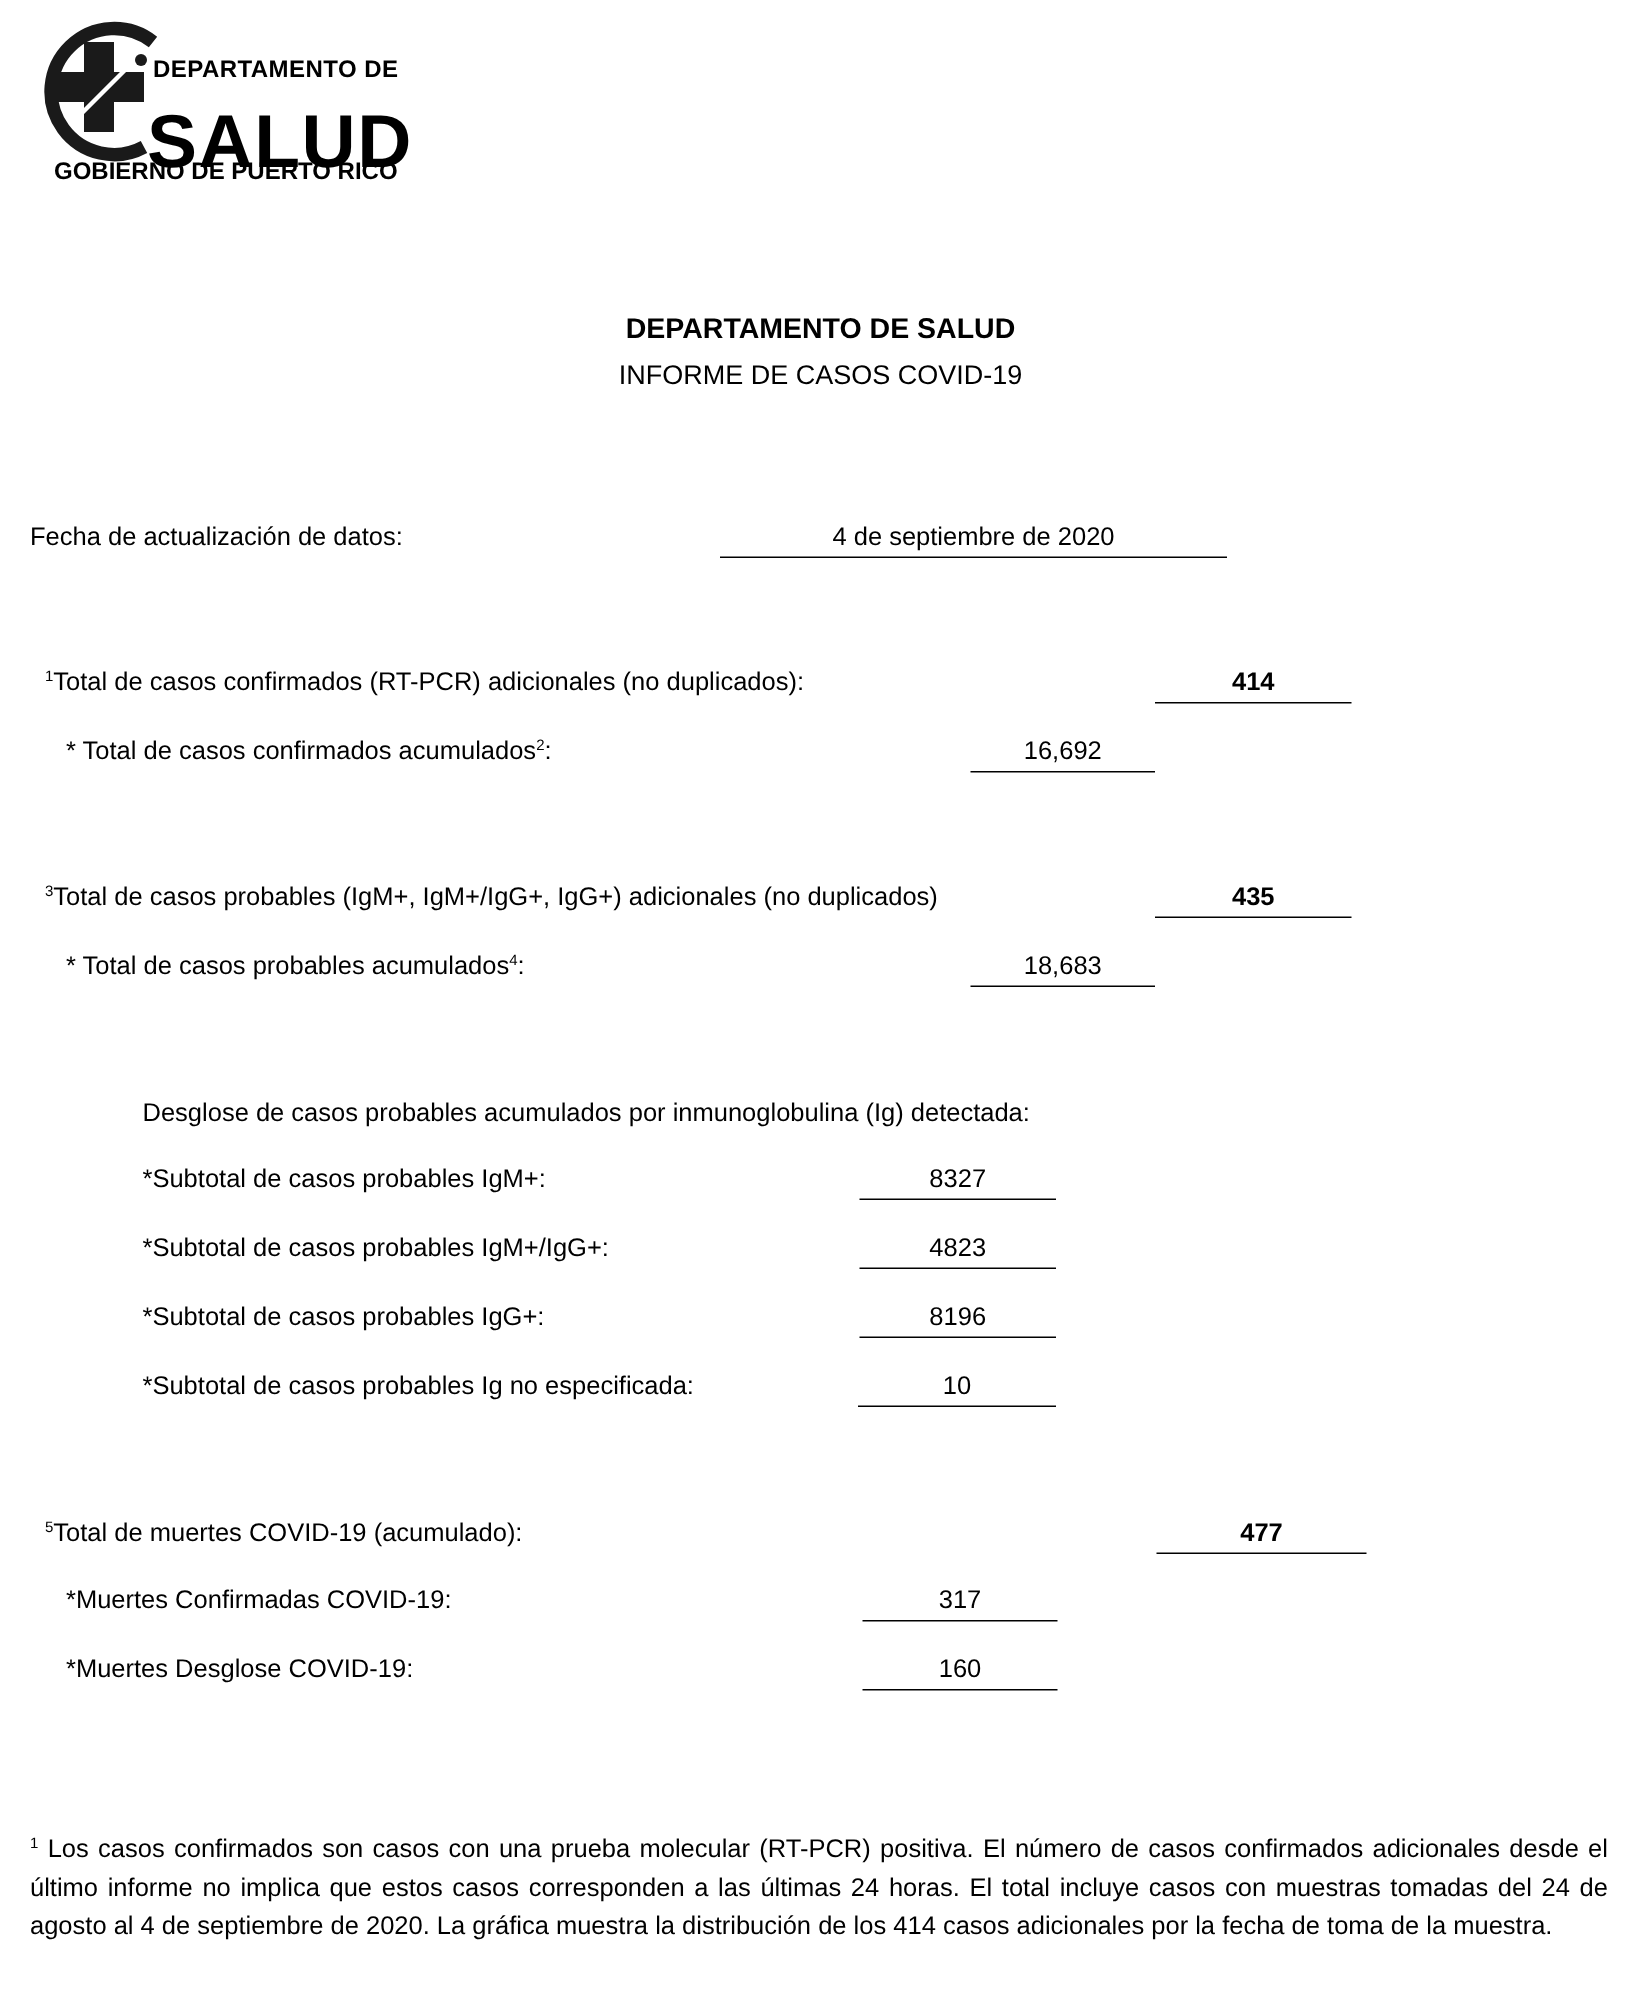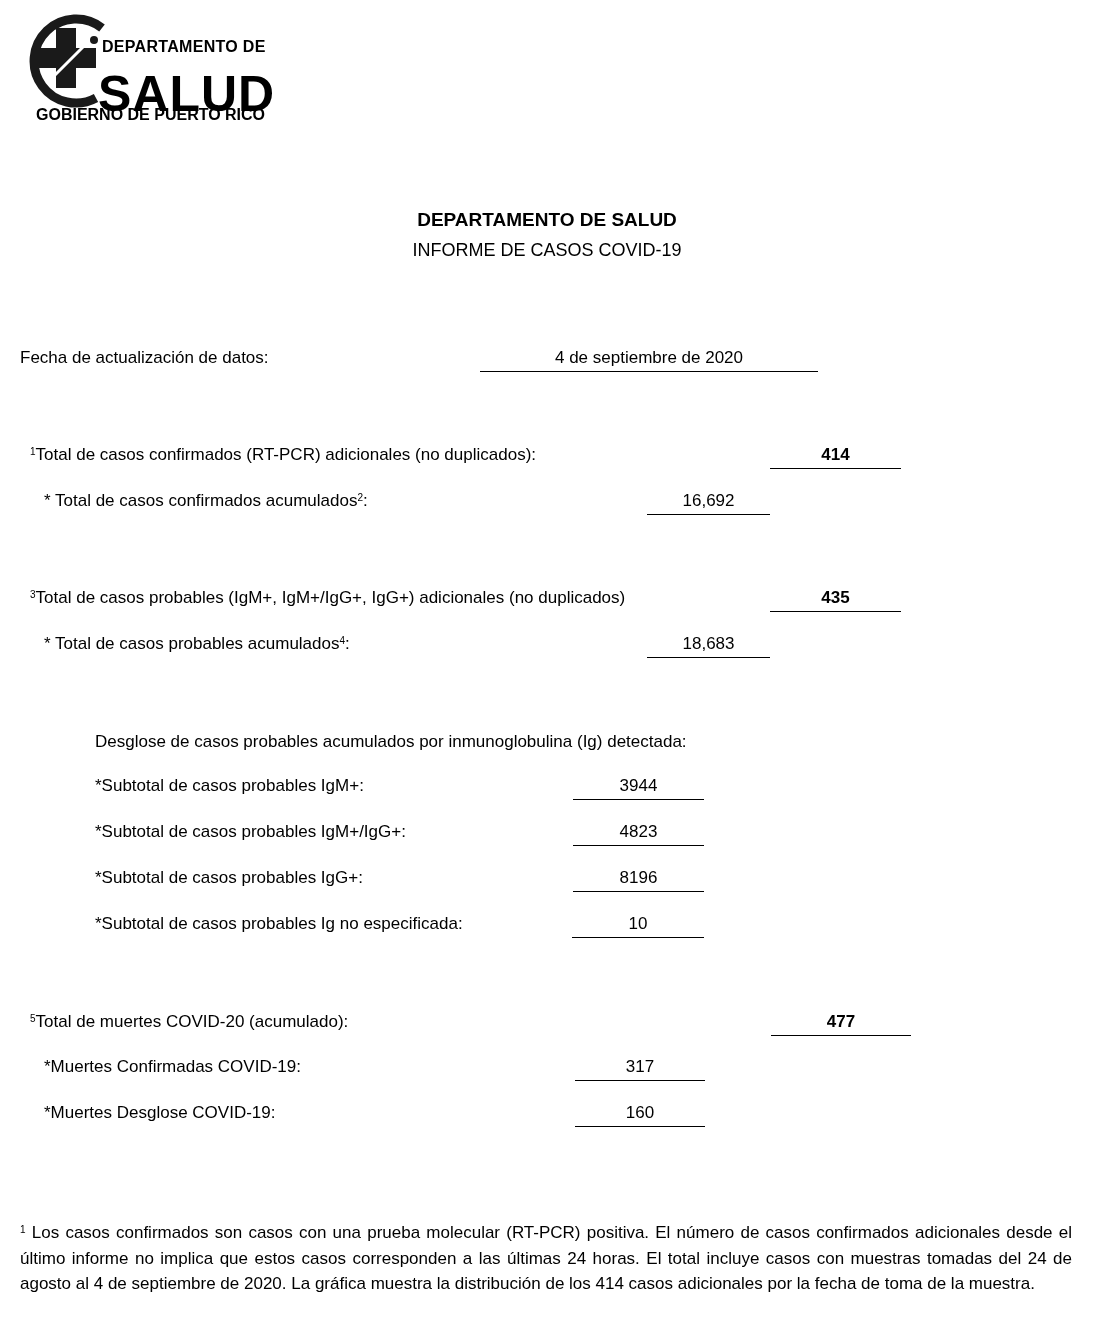--- a/index.html
+++ b/index.html
@@ -47,32 +47,32 @@
 <div class="val" style="left:647px;top:491px;width:123px;">16,692</div>
 
 <div class="abs txt" style="left:30px;top:588px;"><sup>3</sup><span>Total de casos probables (IgM+, IgM+/IgG+, IgG+) adicionales (no duplicados)</span></div>
 <div class="val bold" style="left:770px;top:588px;width:131px;">435</div>
 <div class="abs txt" style="left:44px;top:634px;"><span>* Total de casos probables acumulados</span><sup>4</sup>:</div>
 <div class="val" style="left:647px;top:634px;width:123px;">18,683</div>
 
 <div class="abs txt" style="left:95px;top:732px;">Desglose de casos probables acumulados por inmunoglobulina (Ig) detectada:</div>
 
 <div class="abs txt" style="left:95px;top:776px;">*Subtotal de casos probables IgM+:</div>
-<div class="val" style="left:573px;top:776px;width:131px;">3944</div>
+<div class="val" style="left:573px;top:776px;width:131px;">8327</div>
 
 <div class="abs txt" style="left:95px;top:822px;">*Subtotal de casos probables IgM+/IgG+:</div>
 <div class="val" style="left:573px;top:822px;width:131px;">4823</div>
 
 <div class="abs txt" style="left:95px;top:868px;">*Subtotal de casos probables IgG+:</div>
 <div class="val" style="left:573px;top:868px;width:131px;">8196</div>
 
 <div class="abs txt" style="left:95px;top:914px;">*Subtotal de casos probables Ig no especificada:</div>
 <div class="val" style="left:572px;top:914px;width:132px;">10</div>
 
-<div class="abs txt" style="left:30px;top:1012px;"><sup>5</sup><span>Total de muertes COVID-20 (acumulado):</span></div>
+<div class="abs txt" style="left:30px;top:1012px;"><sup>5</sup><span>Total de muertes COVID-19 (acumulado):</span></div>
 <div class="val bold" style="left:771px;top:1012px;width:140px;">477</div>
 
 <div class="abs txt" style="left:44px;top:1057px;">*Muertes Confirmadas COVID-19:</div>
 <div class="val" style="left:575px;top:1057px;width:130px;">317</div>
 
 <div class="abs txt" style="left:44px;top:1103px;">*Muertes Desglose COVID-19:</div>
 <div class="val" style="left:575px;top:1103px;width:130px;">160</div>
 
 <div class="footnote"><sup>1</sup> <span>Los casos confirmados son casos con una prueba molecular (RT-PCR) positiva. El número de casos confirmados adicionales desde el último informe no implica que estos casos corresponden a las últimas 24 horas. El total incluye casos con muestras tomadas del 24 de agosto al 4 de septiembre de 2020. La gráfica muestra la distribución de los 414 casos adicionales por la fecha de toma de la muestra.</span></div>
 

